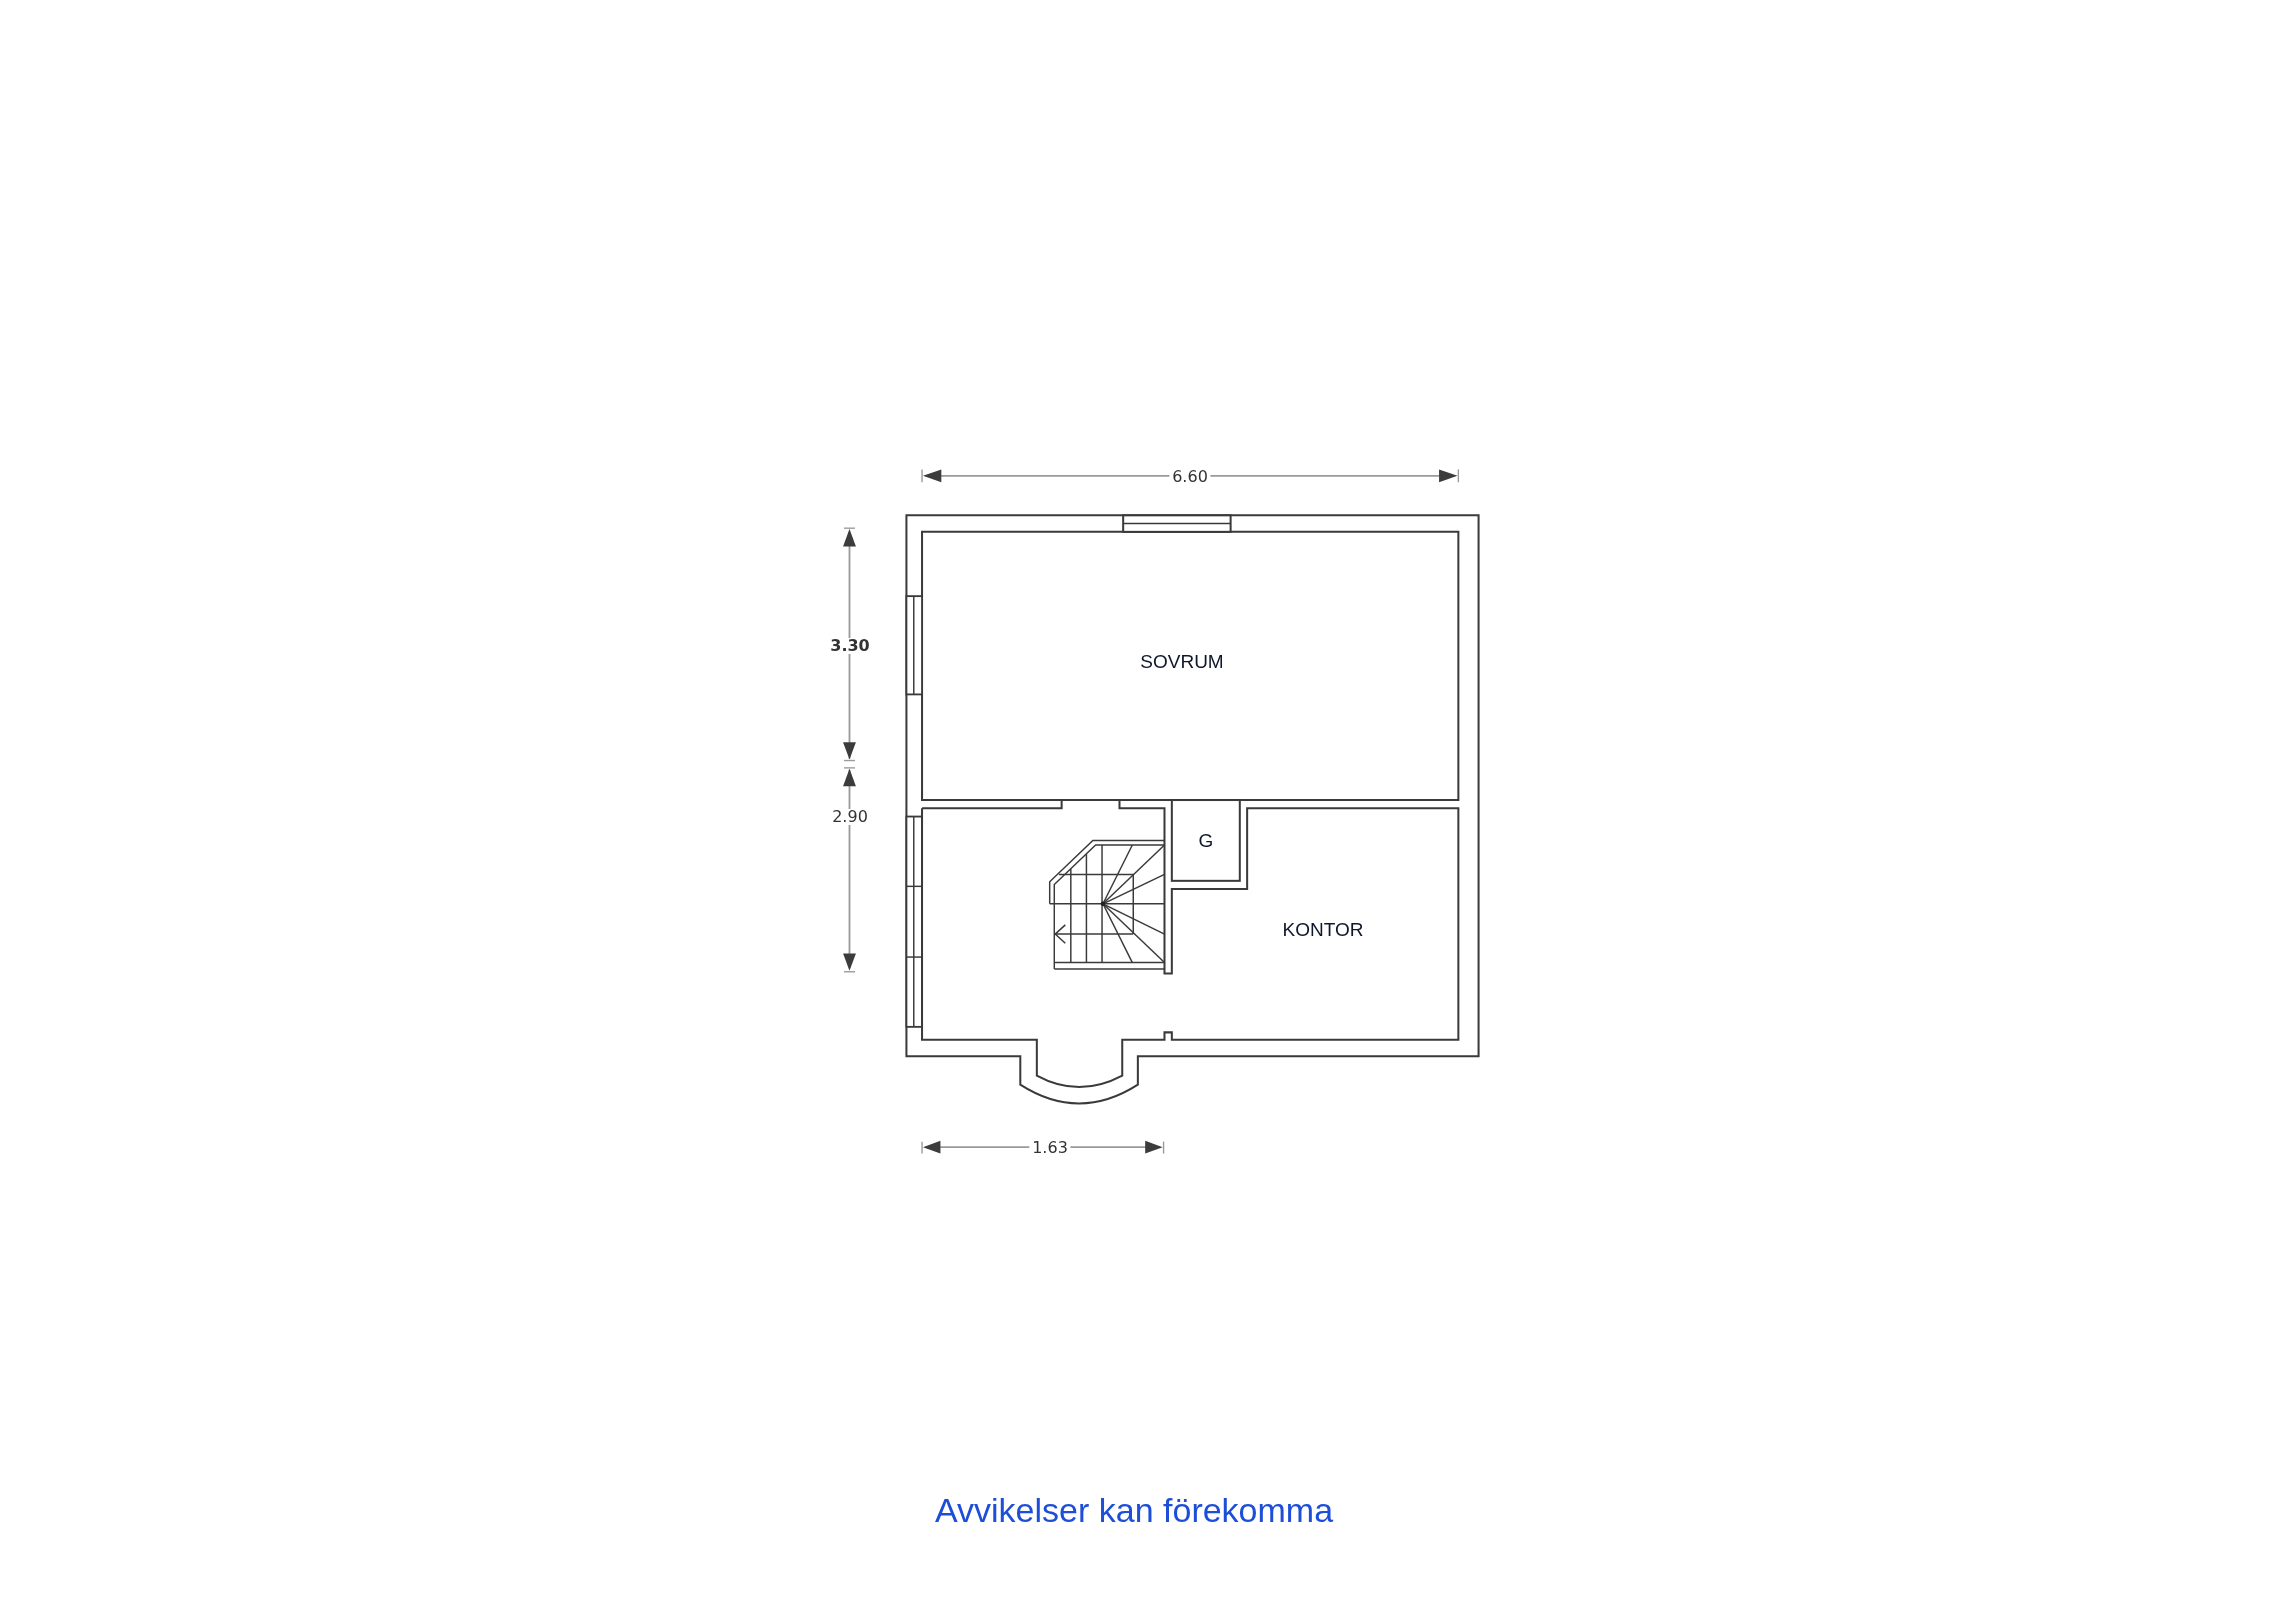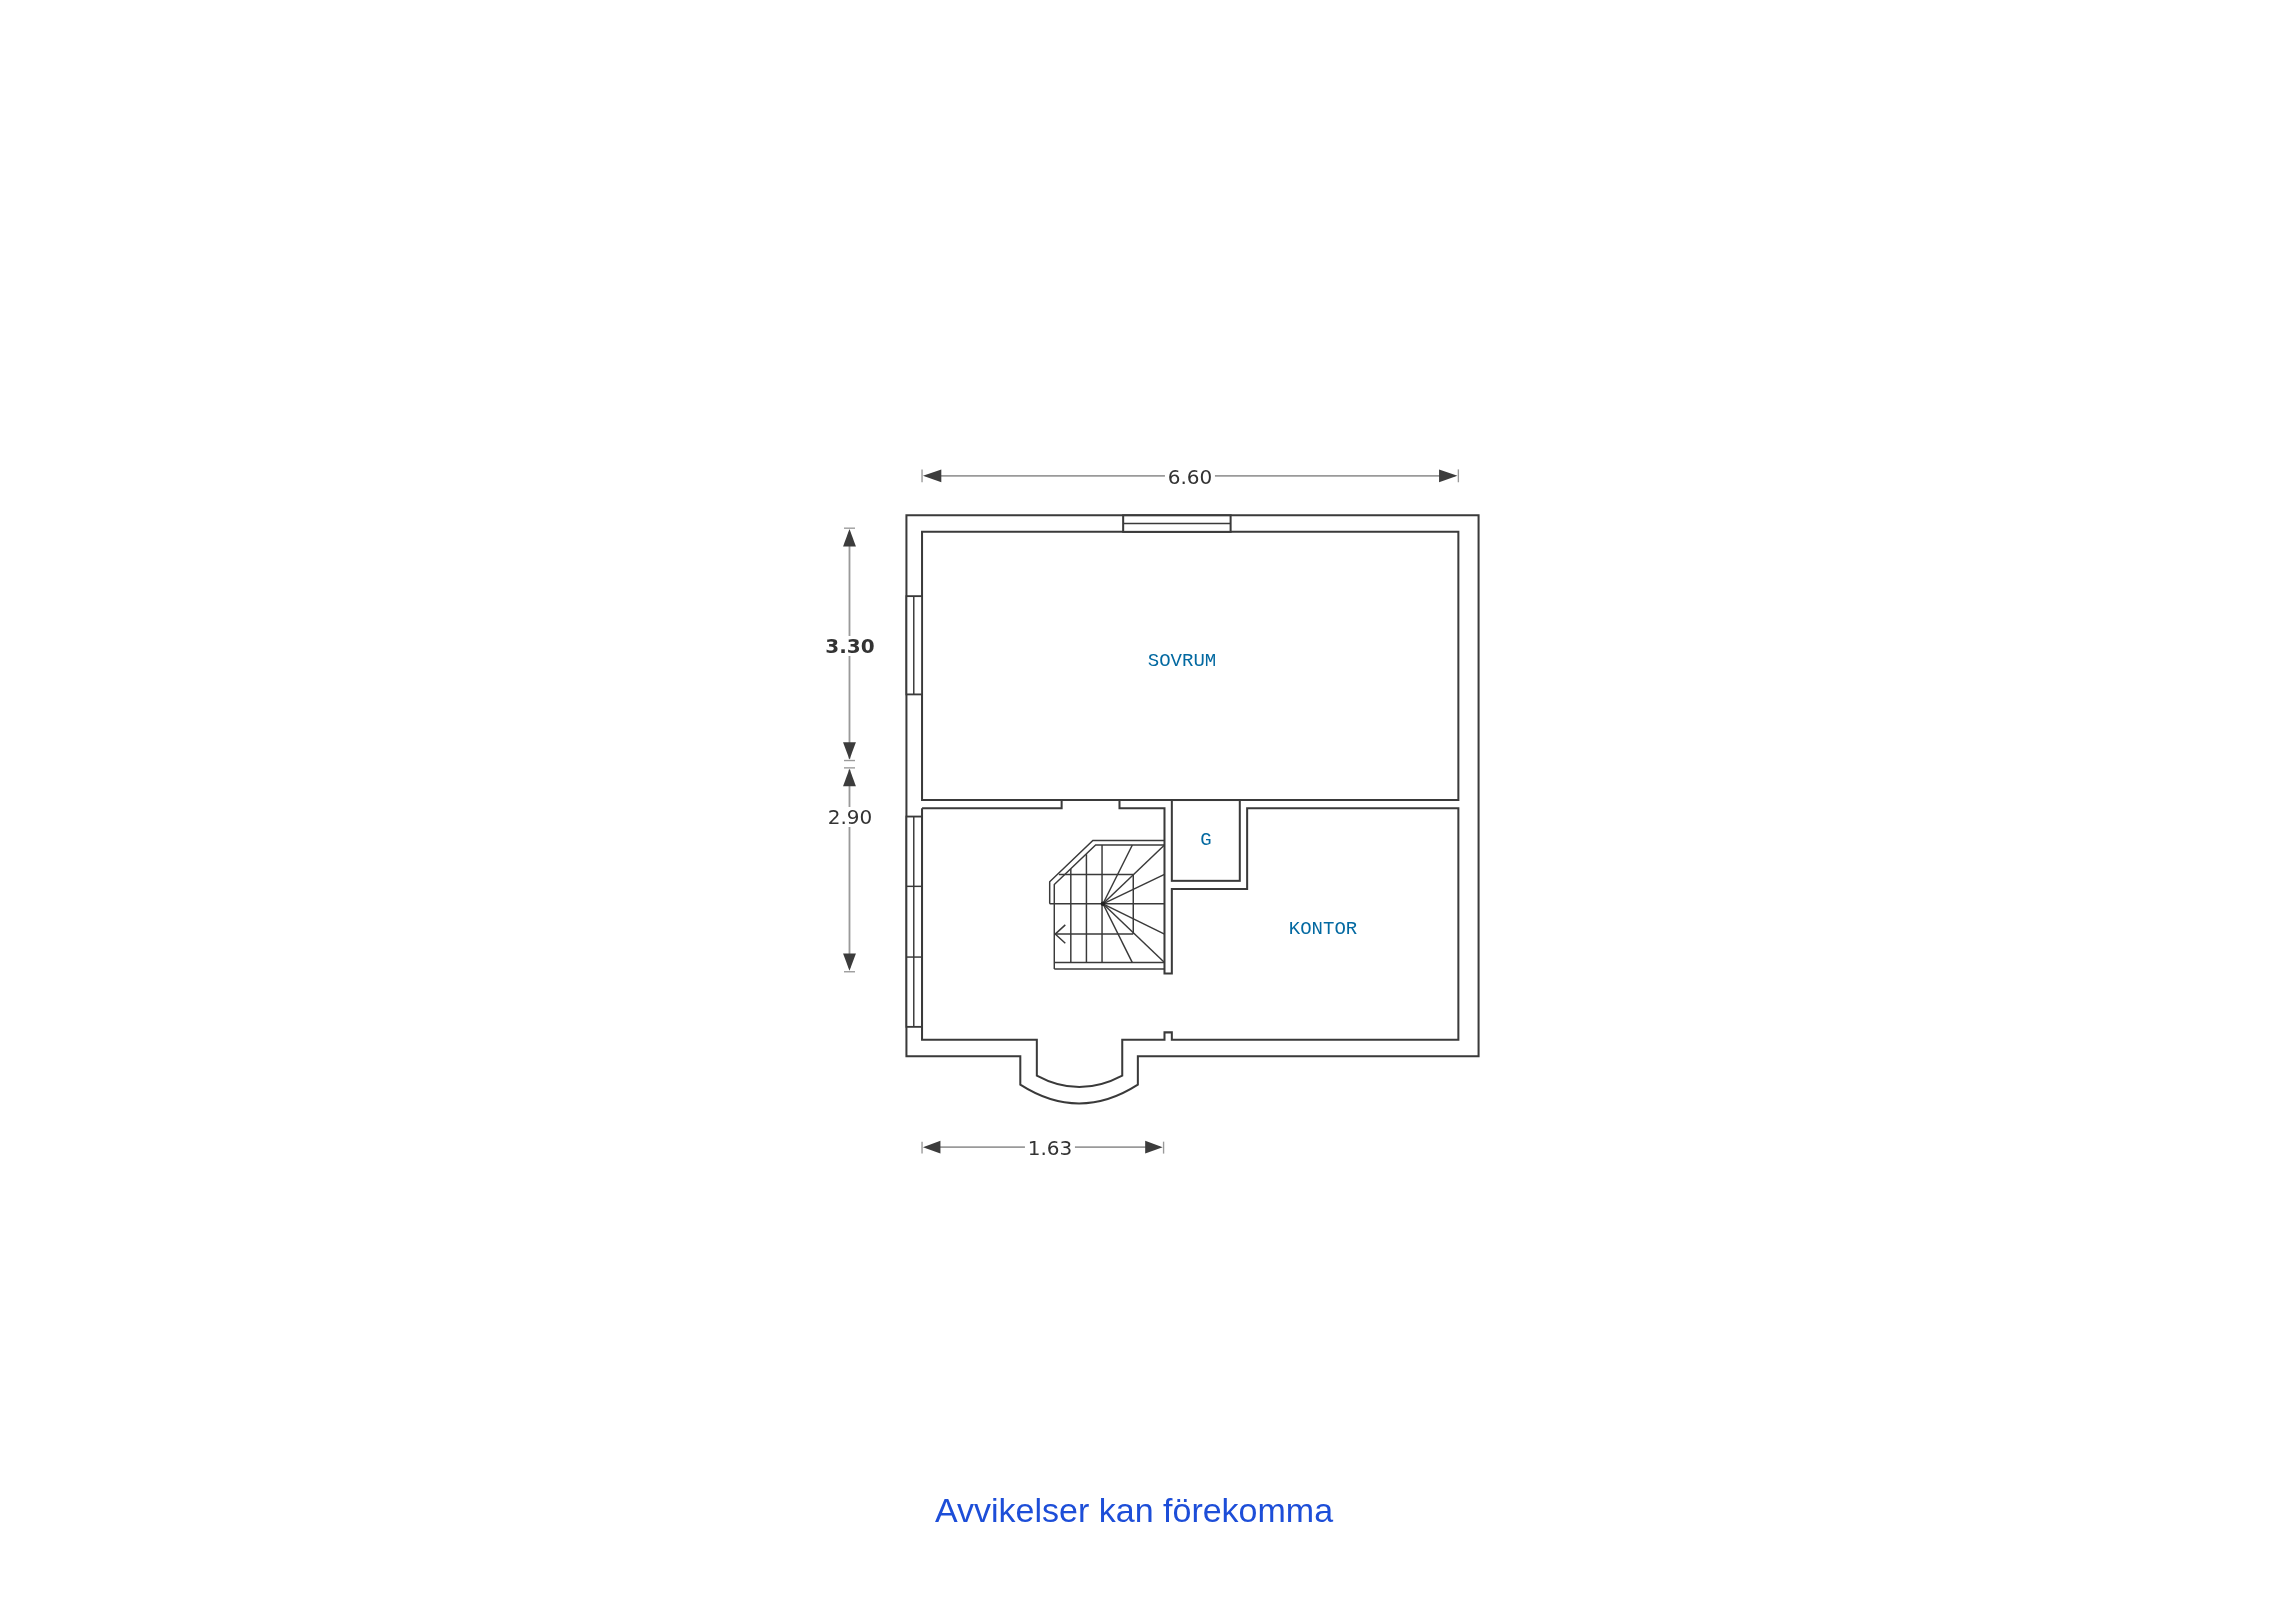--- a/index.html
+++ b/index.html
@@ -3,22 +3,22 @@
 <meta charset="utf-8">
 <style>
   html, body { margin: 0; padding: 0; background: #ffffff; }
   body { width: 2295px; height: 1623px; position: relative; overflow: hidden; }
   #plan { position: absolute; left: 0; top: 0; width: 2295px; height: 1623px; }
   .wall { fill: none; stroke: #3a3a3a; stroke-width: 2.2; }
   .thin { fill: none; stroke: #3a3a3a; stroke-width: 1.6; }
   .dim-line { stroke: #9a9a9a; stroke-width: 2; }
   .dim-arrow { fill: #3c3c3c; }
   .dim-tick { stroke: #9a9a9a; stroke-width: 1.5; }
-  .dim-label { position: absolute; font-family: "DejaVu Sans", sans-serif; font-size: 20px; color: #333333; background: #ffffff; line-height: 1; padding: 0 2.8px; transform: translate(-50%, -50%); white-space: nowrap; }
-  .room-label { position: absolute; font-family: Liberation Mono, monospace; color: #0369a1; line-height: 1; transform: translate(-50%, -50%); white-space: nowrap; }
+  .dim-label { position: absolute; font-family: "DejaVu Sans", sans-serif; font-size: 16px; color: #333333; background: #ffffff; line-height: 1; padding: 0 2.8px; transform: translate(-50%, -50%); white-space: nowrap; }
+  .room-label { position: absolute; font-family: Liberation Sans, sans-serif; color: #0f172a; line-height: 1; transform: translate(-50%, -50%); white-space: nowrap; }
   .footer { position: absolute; left: 935px; top: 1493px; font-family: "Liberation Sans", sans-serif; font-size: 34px; color: #1d4ed8; white-space: nowrap; line-height: 1; }
 </style>
 </head>
 <body>
 
 <svg id="plan" viewBox="0 0 2499 1767" xmlns="http://www.w3.org/2000/svg">
 
   <g>
     <line class="dim-line" x1="1008" y1="518" x2="1584" y2="518"></line>
     <line class="dim-tick" x1="1004" y1="511" x2="1004" y2="525"></line>

